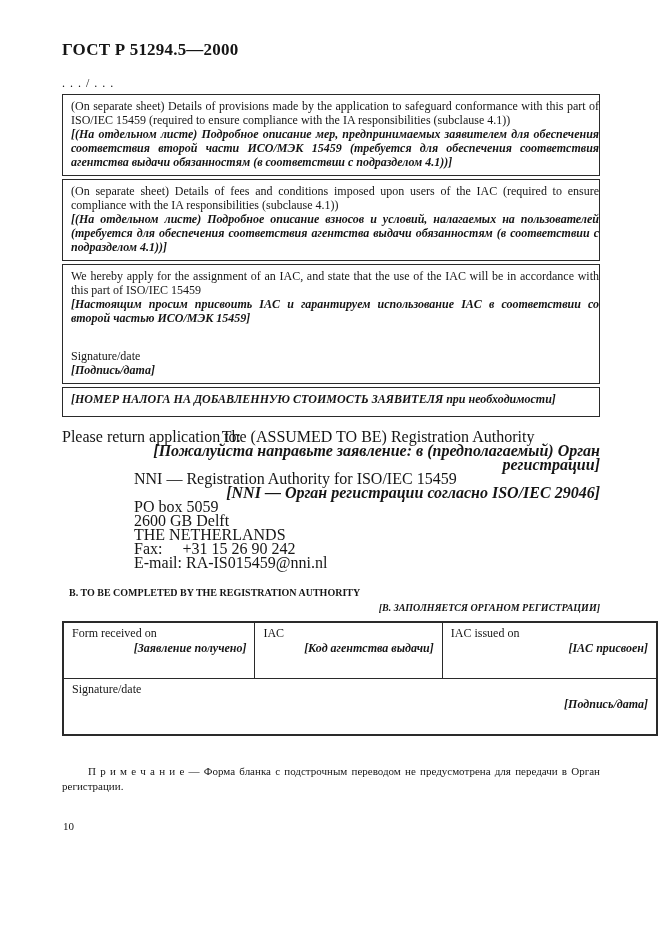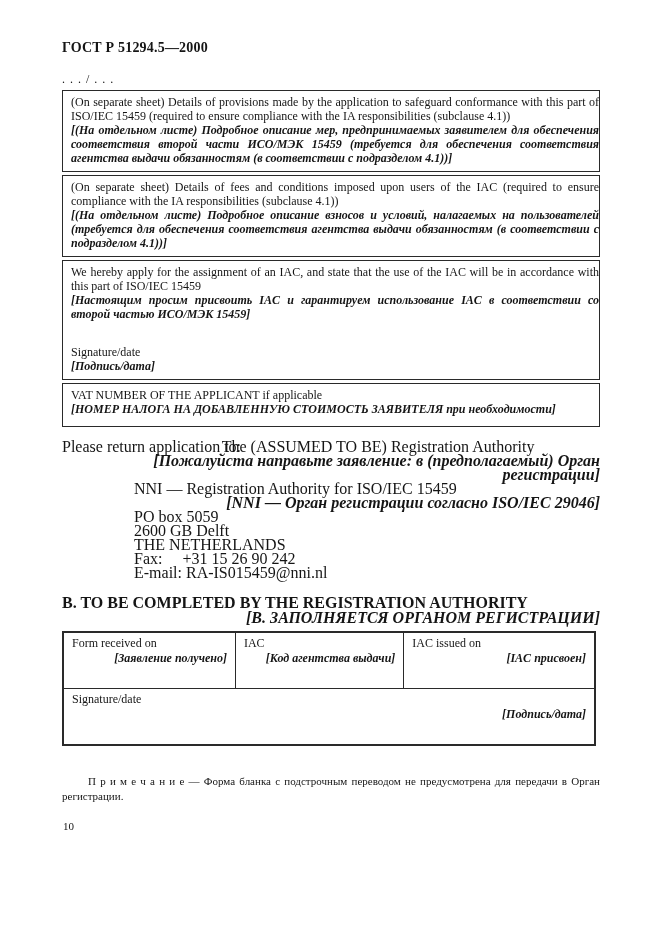--- a/index.html
+++ b/index.html
@@ -16,21 +16,21 @@
     overflow: hidden;
   }
   .content {
     position: absolute;
     left: 62px;
     top: 40px;
     width: 538px;
   }
   .doc-number {
     font-weight: bold;
-    font-size: 14px;
+    font-size: 17px;
     letter-spacing: 0.2px;
   }
   .cont-mark {
     margin-top: 16px;
     font-size: 12px;
     letter-spacing: 1px;
   }
   .box {
     border: 1px solid #2a2a2a;
     padding: 4px 0 6px 8px;
@@ -59,28 +59,29 @@
   .addr-row { white-space: nowrap; }
   .addr-label {
     display: inline-block;
     width: 156px;
   }
   .addr-lines { margin-left: 72px; }
 
   .section-b { margin-top: 16px; }
   .section-b-title {
     font-weight: bold;
-    font-size: 16px;
+    font-size: 10px;
     line-height: 14.5px;
+    margin-left: 7px;
   }
   .section-b-title .ru { font-weight: bold; font-family: Liberation Serif, serif; }
 
   table.reg-table {
     margin-top: 6px;
-    width: 534px;
+    width: 596px;
     border-collapse: collapse;
     border: 2px solid #2a2a2a;
   }
   table.reg-table td {
     border: 1px solid #2a2a2a;
     vertical-align: top;
     padding: 3px 8px;
     font-size: 12px;
     line-height: 15px;
   }
@@ -124,21 +125,20 @@
 
   <div class="box">
     <p>We hereby apply for the assignment of an IAC, and state that the use of the IAC will be in accordance with this part of ISO/IEC 15459</p>
     <p class="ru">[Настоящим просим присвоить IAC и гарантируем использование IAC в соответствии со второй частью ИСО/МЭК 15459]</p>
     <div class="sig-gap"></div>
     <p>Signature/date</p>
     <p class="ru">[Подпись/дата]</p>
   </div>
 
   <div class="box vat-box">
-    <p>VAT NUMBER OF THE APPLICANT if applicable</p>
     <p class="ru">[НОМЕР НАЛОГА НА ДОБАВЛЕННУЮ СТОИМОСТЬ ЗАЯВИТЕЛЯ при необходимости]</p>
   </div>
 
   <div class="address">
     <div class="addr-row">
       <span class="addr-label">Please return application to:</span>
       <span>The (ASSUMED TO BE) Registration Authority</span>
     </div>
     <div class="ru">[Пожалуйста направьте заявление: в (предполагаемый) Орган регистрации]</div>
     <div class="addr-lines">

